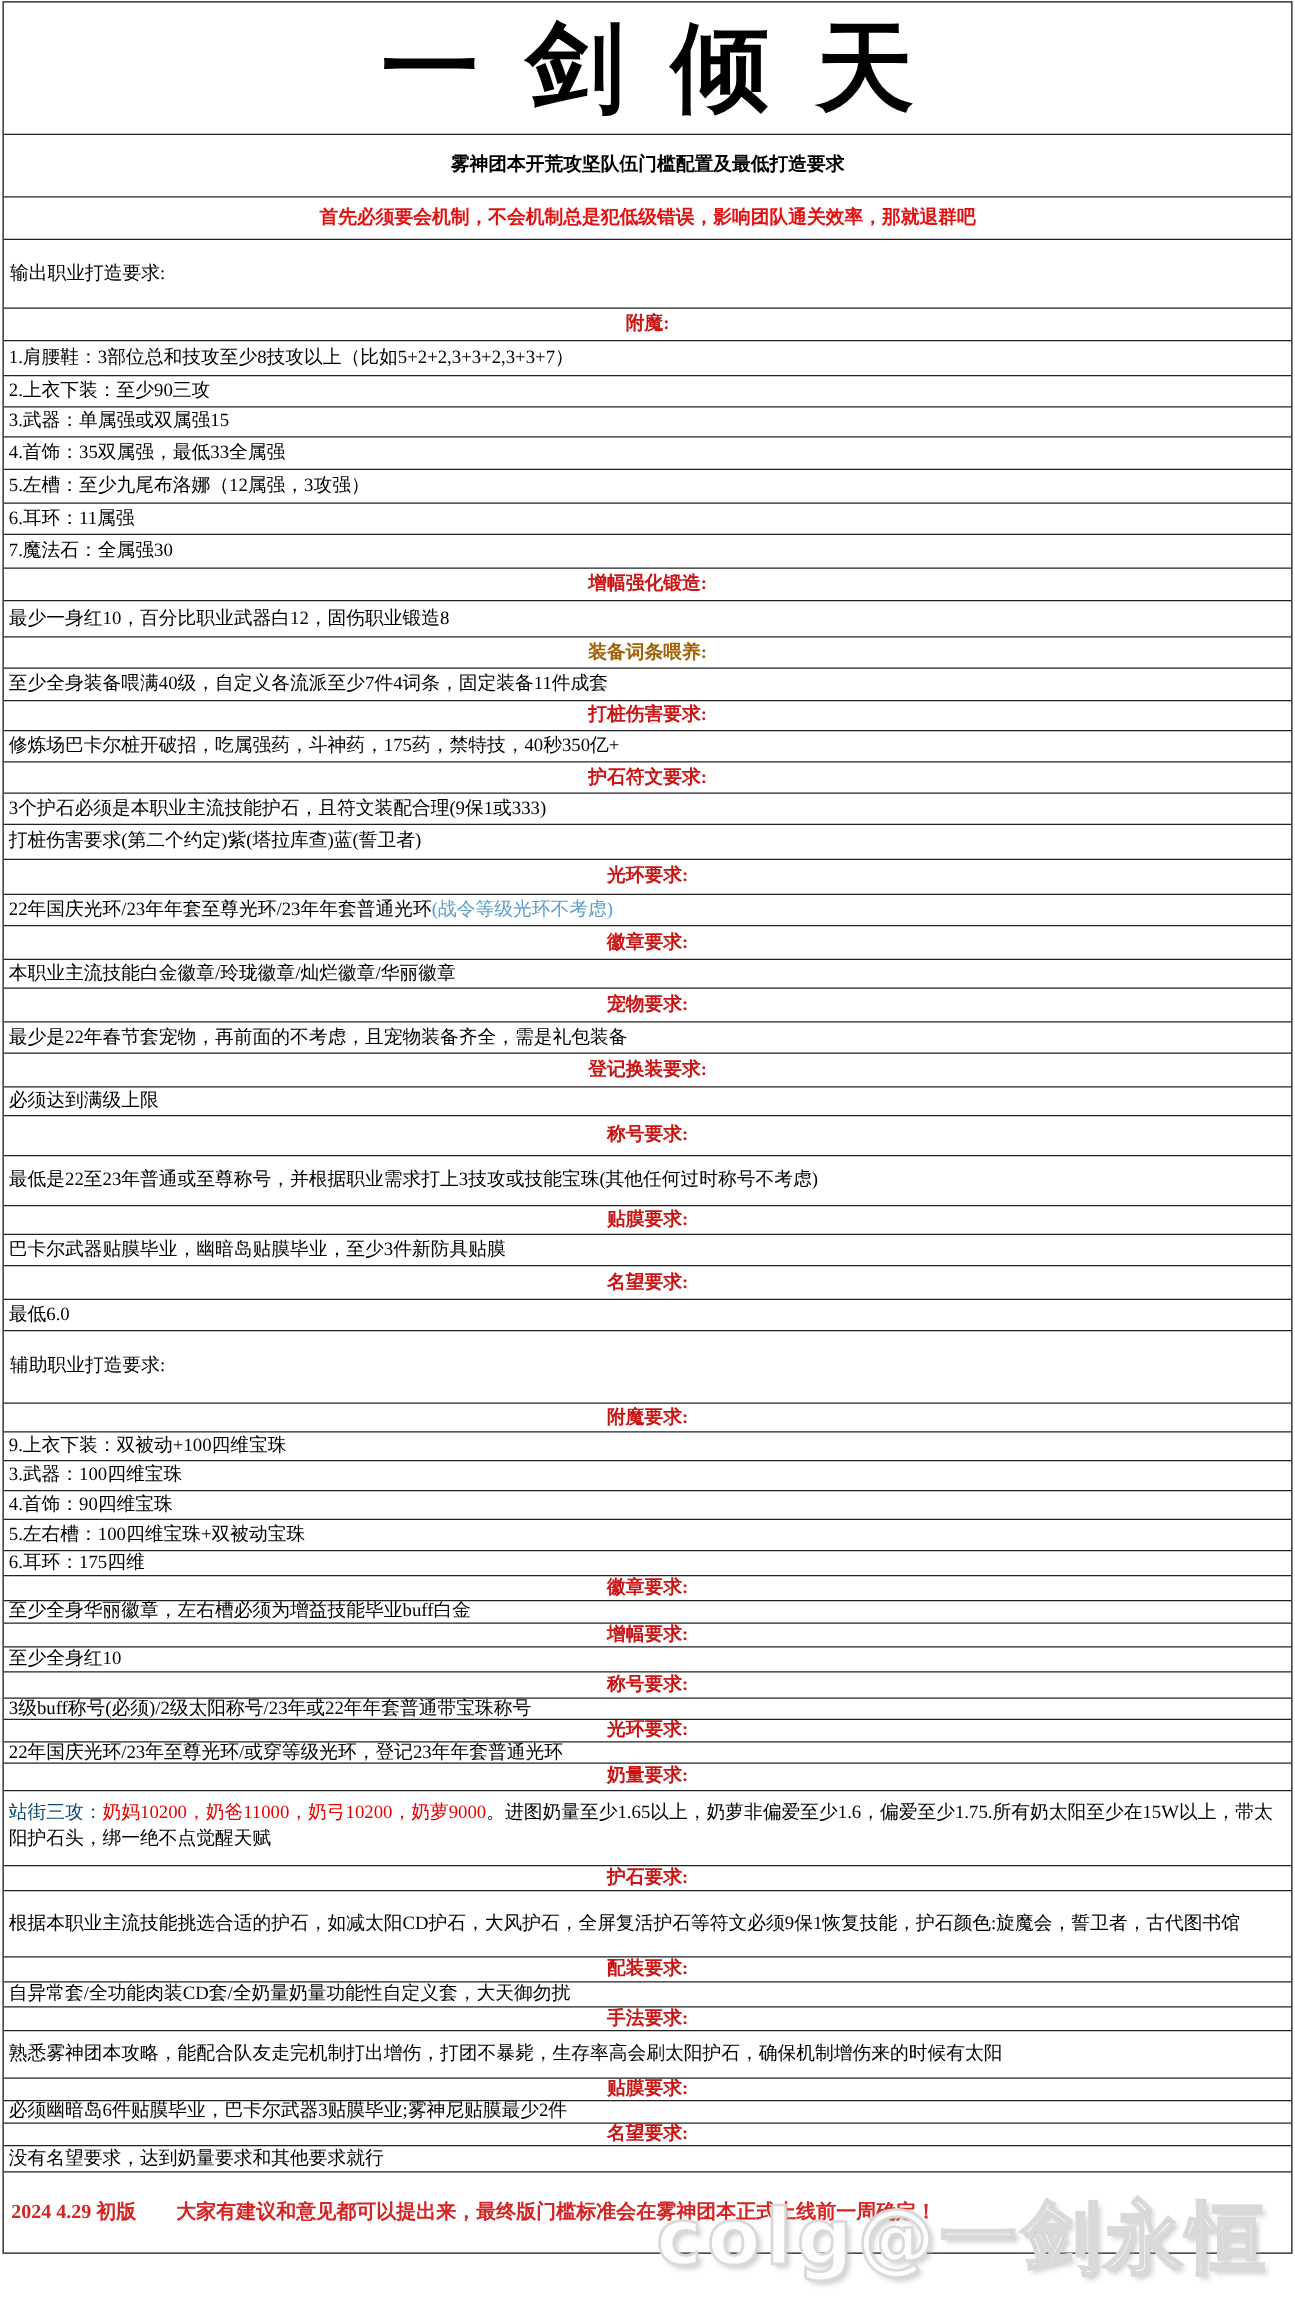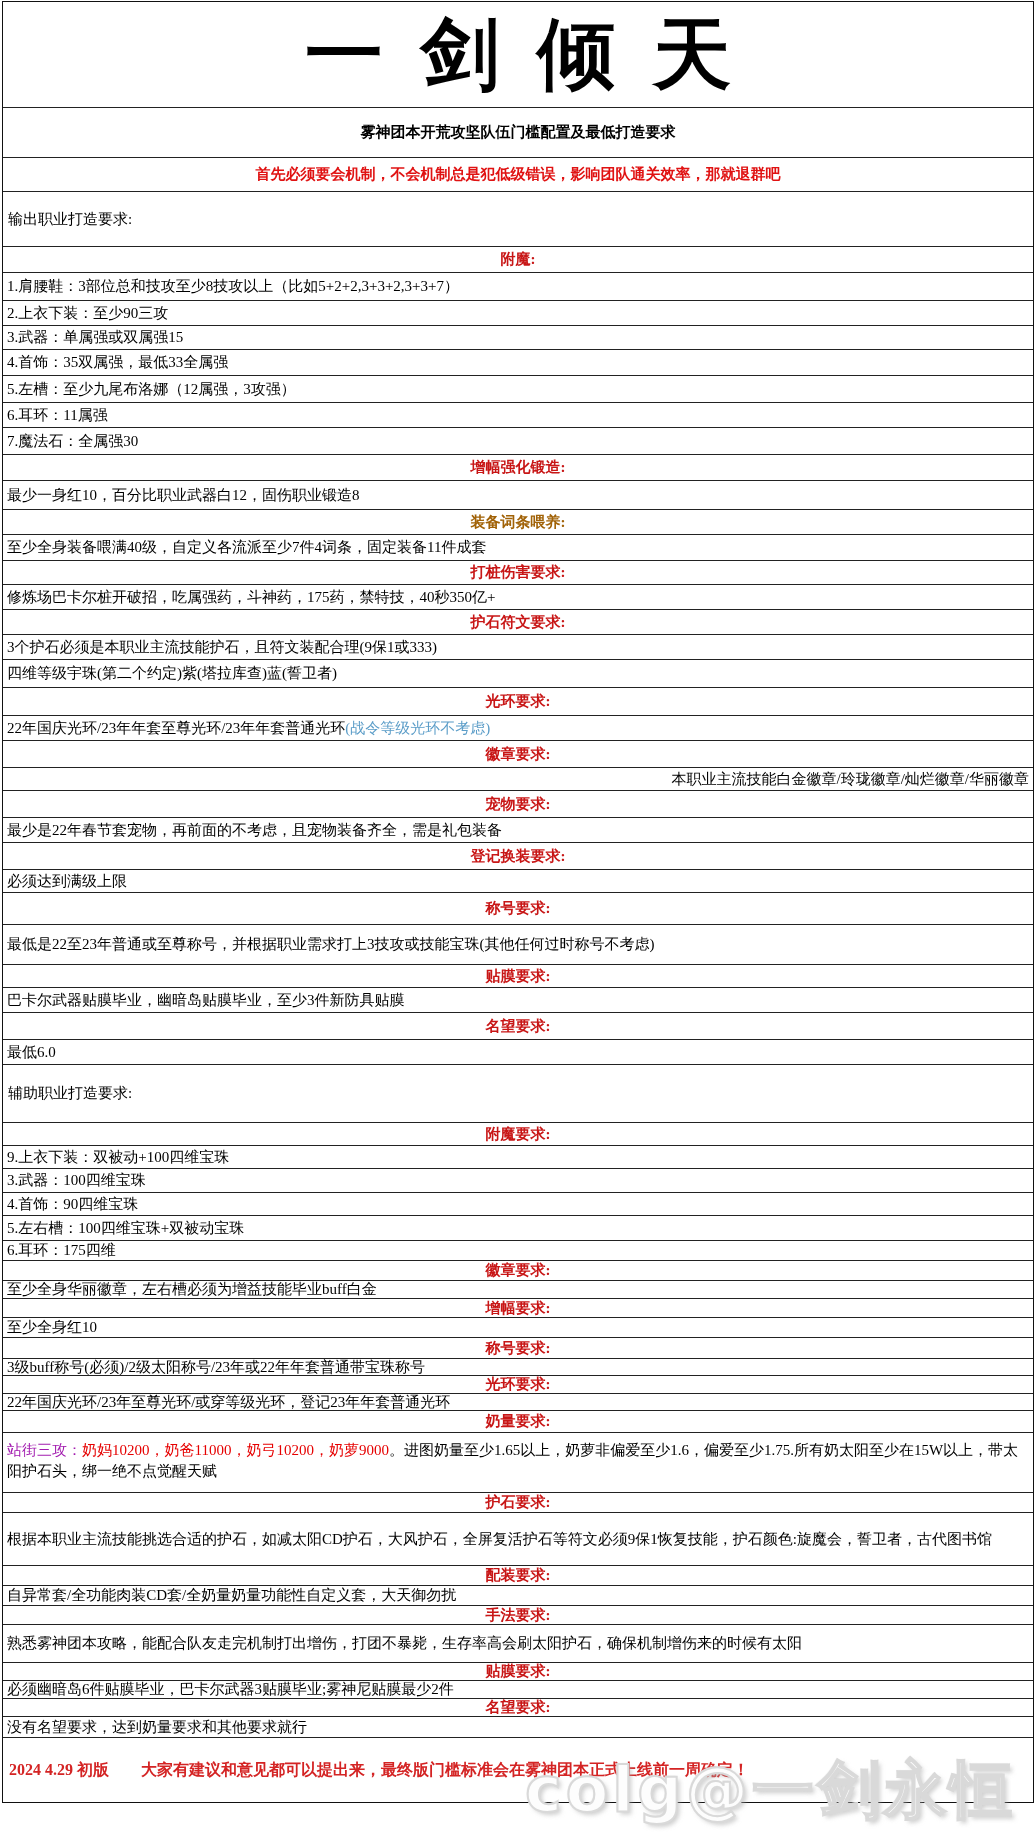--- a/index.html
+++ b/index.html
@@ -83,33 +83,33 @@
       <div class="row item" style="height: 25px;">
         <span>修炼场巴卡尔桩开破招，吃属强药，斗神药，175药，禁特技，40秒350亿+</span>
       </div>
       <div class="row header" style="height: 25px; color: rgb(200, 22, 22);">
         <span>护石符文要求:</span>
       </div>
       <div class="row item" style="height: 25px;">
         <span>3个护石必须是本职业主流技能护石，且符文装配合理(9保1或333)</span>
       </div>
       <div class="row item" style="height: 28px;">
-        <span>四维等级宇珠(第二个约定)紫(塔拉库查)蓝(誓卫者)</span>
+        <span>打桩伤害要求(第二个约定)紫(塔拉库查)蓝(誓卫者)</span>
       </div>
       <div class="row header" style="height: 28px; color: rgb(200, 22, 22);">
         <span>光环要求:</span>
       </div>
       <div class="row item" style="height: 25px;">
         <span style="color: rgb(0, 0, 0);">22年国庆光环/23年年套至尊光环/23年年套普通光环</span>
         <span style="color: rgb(91, 157, 200);">(战令等级光环不考虑)</span>
       </div>
       <div class="row header" style="height: 27px; color: rgb(200, 22, 22);">
         <span>徽章要求:</span>
       </div>
-      <div class="row item" style="height: 23px; justify-content: flex-end;">
+      <div class="row item" style="height: 23px;">
         <span>本职业主流技能白金徽章/玲珑徽章/灿烂徽章/华丽徽章</span>
       </div>
       <div class="row header" style="height: 27px; color: rgb(200, 22, 22);">
         <span>宠物要求:</span>
       </div>
       <div class="row item" style="height: 25px;">
         <span>最少是22年春节套宠物，再前面的不考虑，且宠物装备齐全，需是礼包装备</span>
       </div>
       <div class="row header" style="height: 27px; color: rgb(200, 22, 22);">
         <span>登记换装要求:</span>
@@ -176,21 +176,21 @@
       </div>
       <div class="row header" style="height: 18px; color: rgb(200, 22, 22);">
         <span>光环要求:</span>
       </div>
       <div class="row item" style="height: 17px;">
         <span>22年国庆光环/23年至尊光环/或穿等级光环，登记23年年套普通光环</span>
       </div>
       <div class="row header" style="height: 22px; color: rgb(200, 22, 22);">
         <span>奶量要求:</span>
       </div>
-      <div class="row item multiline" style="height: 60px;"><span style="color: #a21caf;">站街三攻：</span><span style="color: rgb(230, 0, 0);">奶妈10200，奶爸11000，奶弓10200，奶萝9000</span><span style="color: rgb(0, 0, 0);">。进图奶量至少1.65以上，奶萝非偏爱至少1.6，偏爱至少1.75.所有奶太阳至少在15W以上，带太阳护石头，绑一绝不点觉醒天赋</span></div>
+      <div class="row item multiline" style="height: 60px;"><span style="color: #0c4a6e;">站街三攻：</span><span style="color: rgb(230, 0, 0);">奶妈10200，奶爸11000，奶弓10200，奶萝9000</span><span style="color: rgb(0, 0, 0);">。进图奶量至少1.65以上，奶萝非偏爱至少1.6，偏爱至少1.75.所有奶太阳至少在15W以上，带太阳护石头，绑一绝不点觉醒天赋</span></div>
       <div class="row header" style="height: 20px; color: rgb(200, 22, 22);">
         <span>护石要求:</span>
       </div>
       <div class="row item" style="height: 53px;">
         <span>根据本职业主流技能挑选合适的护石，如减太阳CD护石，大风护石，全屏复活护石等符文必须9保1恢复技能，护石颜色:旋魔会，誓卫者，古代图书馆</span>
       </div>
       <div class="row header" style="height: 20px; color: rgb(200, 22, 22);">
         <span>配装要求:</span>
       </div>
       <div class="row item" style="height: 20px;">

